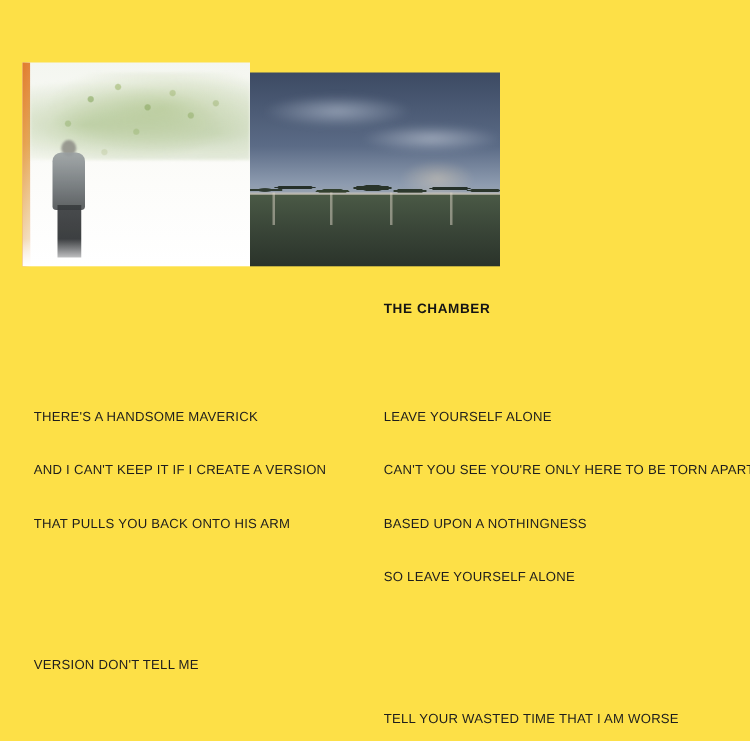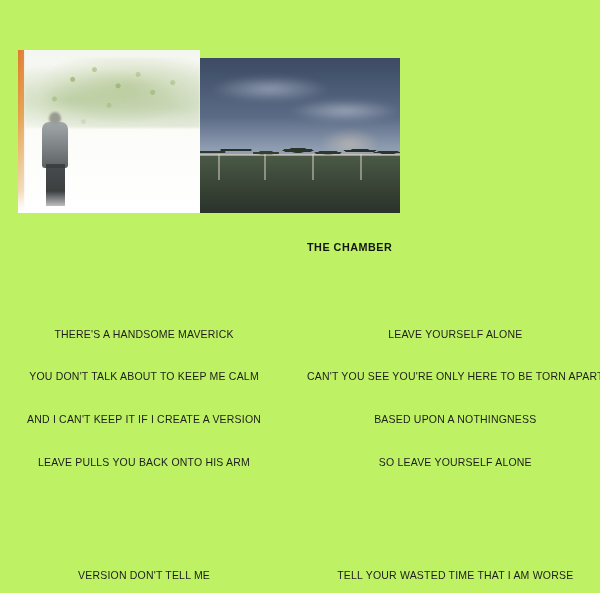--- a/index.html
+++ b/index.html
@@ -12,21 +12,21 @@
     height: 593px;
     position: relative;
     font-family: "Liberation Sans", sans-serif;
     color: #1a1a1a;
     overflow: hidden;
   }
 
   .page {
     position: absolute;
     inset: 0;
-    background: #bef264;
+    background: #fde047;
   }
 
   
   .art-area {
     position: absolute;
     left: 18px;
     top: 50px;
     width: 382px;
     height: 163px;
   }
@@ -202,21 +202,21 @@
   .song-title {
     position: absolute;
     left: 307px;
     top: 9px;
     font-size: 10.8px;
     letter-spacing: 0.5px;
     font-weight: bold;
     color: #141414;
   }
 
-  .stanza { margin: 0 0 14px 0; text-align: center; }
+  .stanza { margin: 0 0 14px 0; }
   .stanza:last-child { margin-bottom: 0; }
   .line { display: block; }
 </style>
 </head>
 <body>
 
 <div class="page">
 
   <div class="art-area">
 
@@ -244,23 +244,22 @@
 
   </div>
 
   <div class="lyrics">
 
     <div class="song-title">THE CHAMBER</div>
 
     <div class="col col-left">
       <div class="stanza">
         <span class="line">THERE'S A HANDSOME MAVERICK</span>
-        <span class="line">YOU DON'T TALK ABOUT TO KEEP ME CALM</span>
         <span class="line">AND I CAN'T KEEP IT IF I CREATE A VERSION</span>
-        <span class="line">LEAVE PULLS YOU BACK ONTO HIS ARM</span>
+        <span class="line">THAT PULLS YOU BACK ONTO HIS ARM</span>
       </div>
       <div class="stanza">
         <span class="line">VERSION DON'T TELL ME</span>
         
         
         
       </div>
       
     </div>
 

